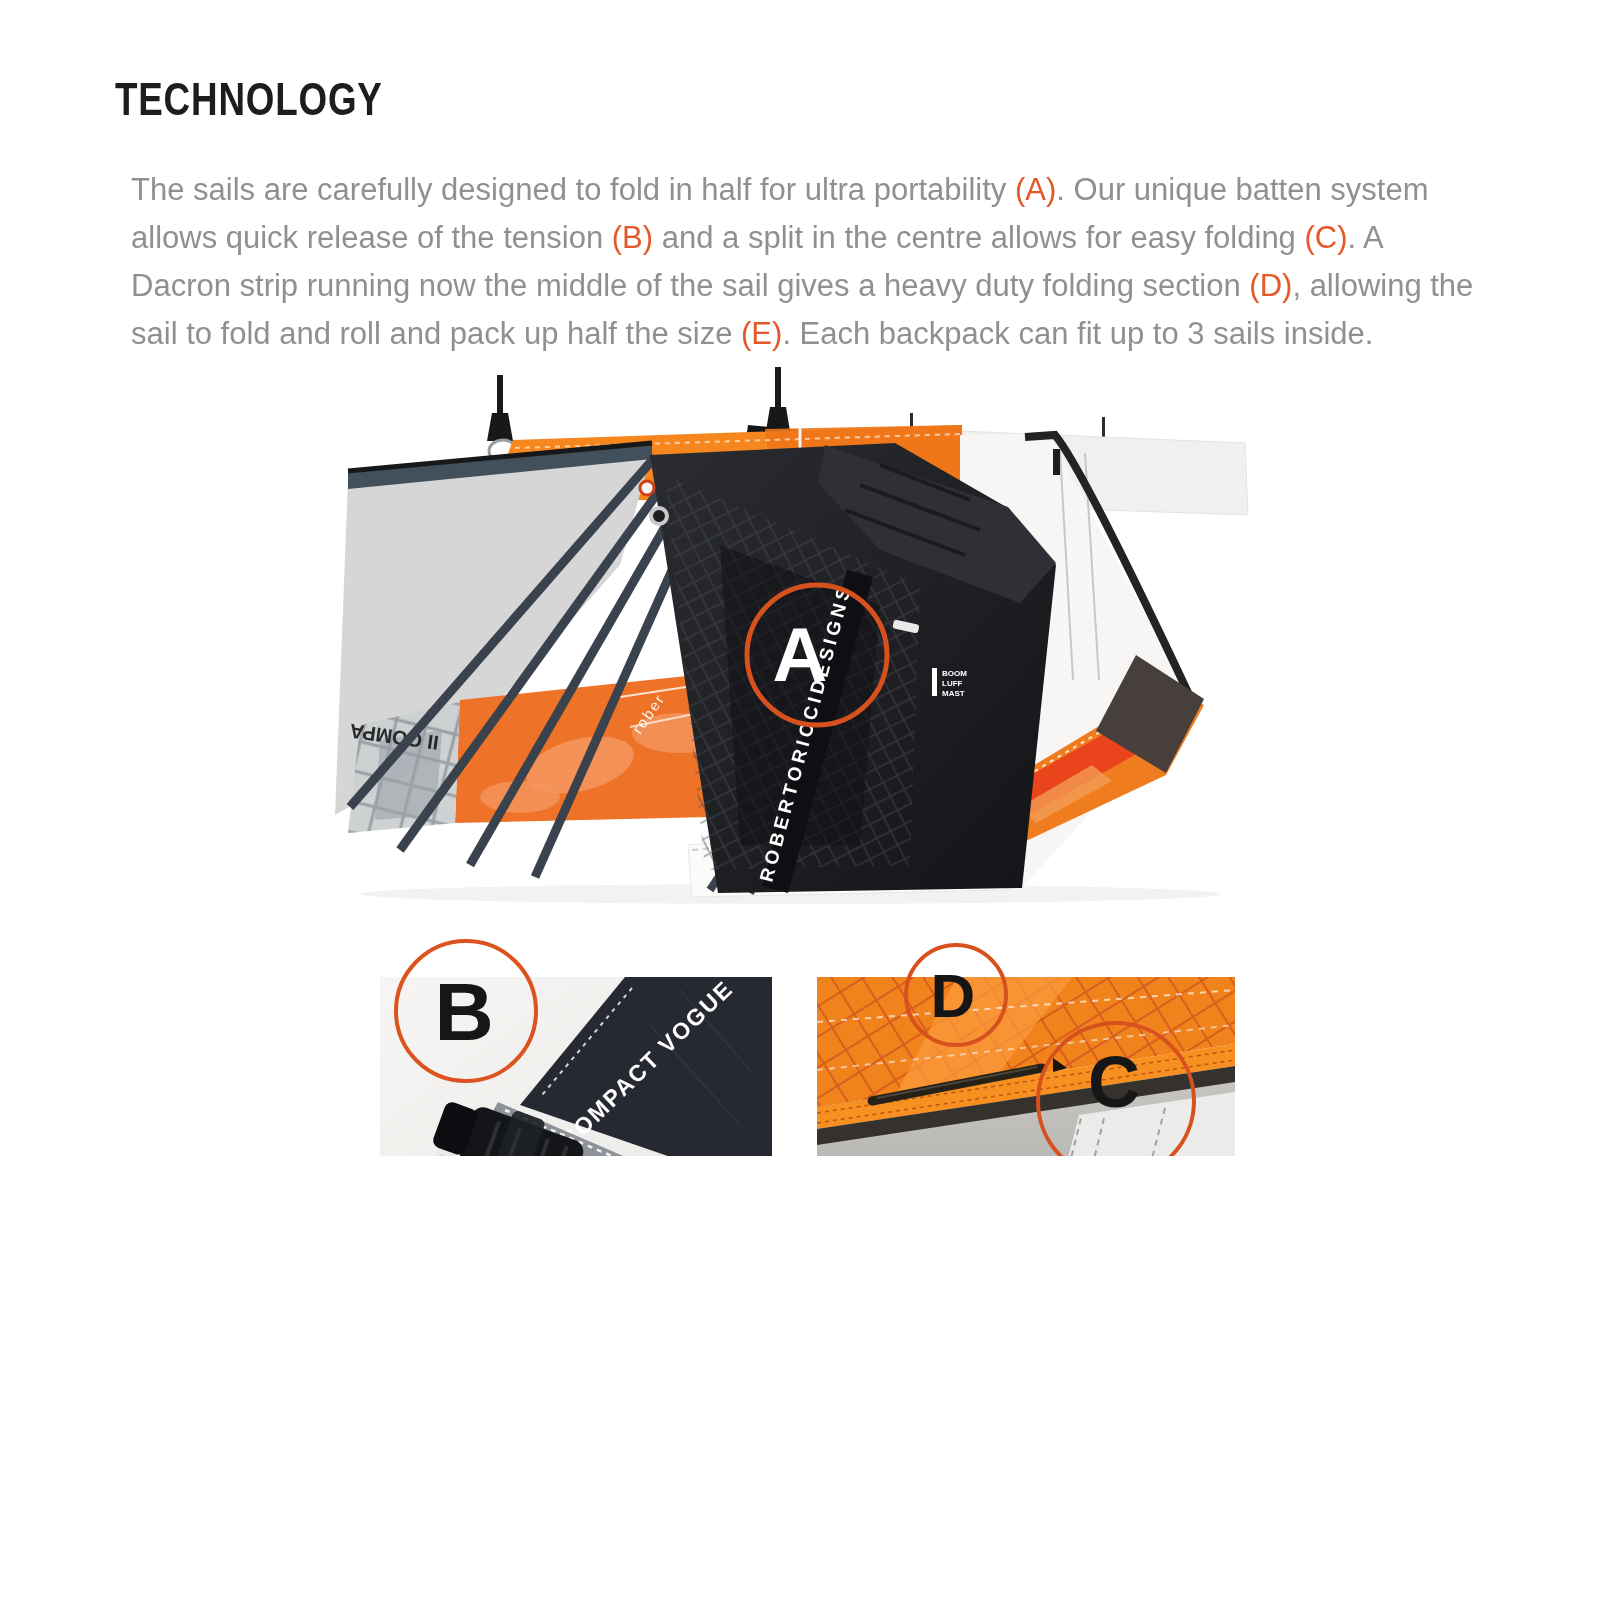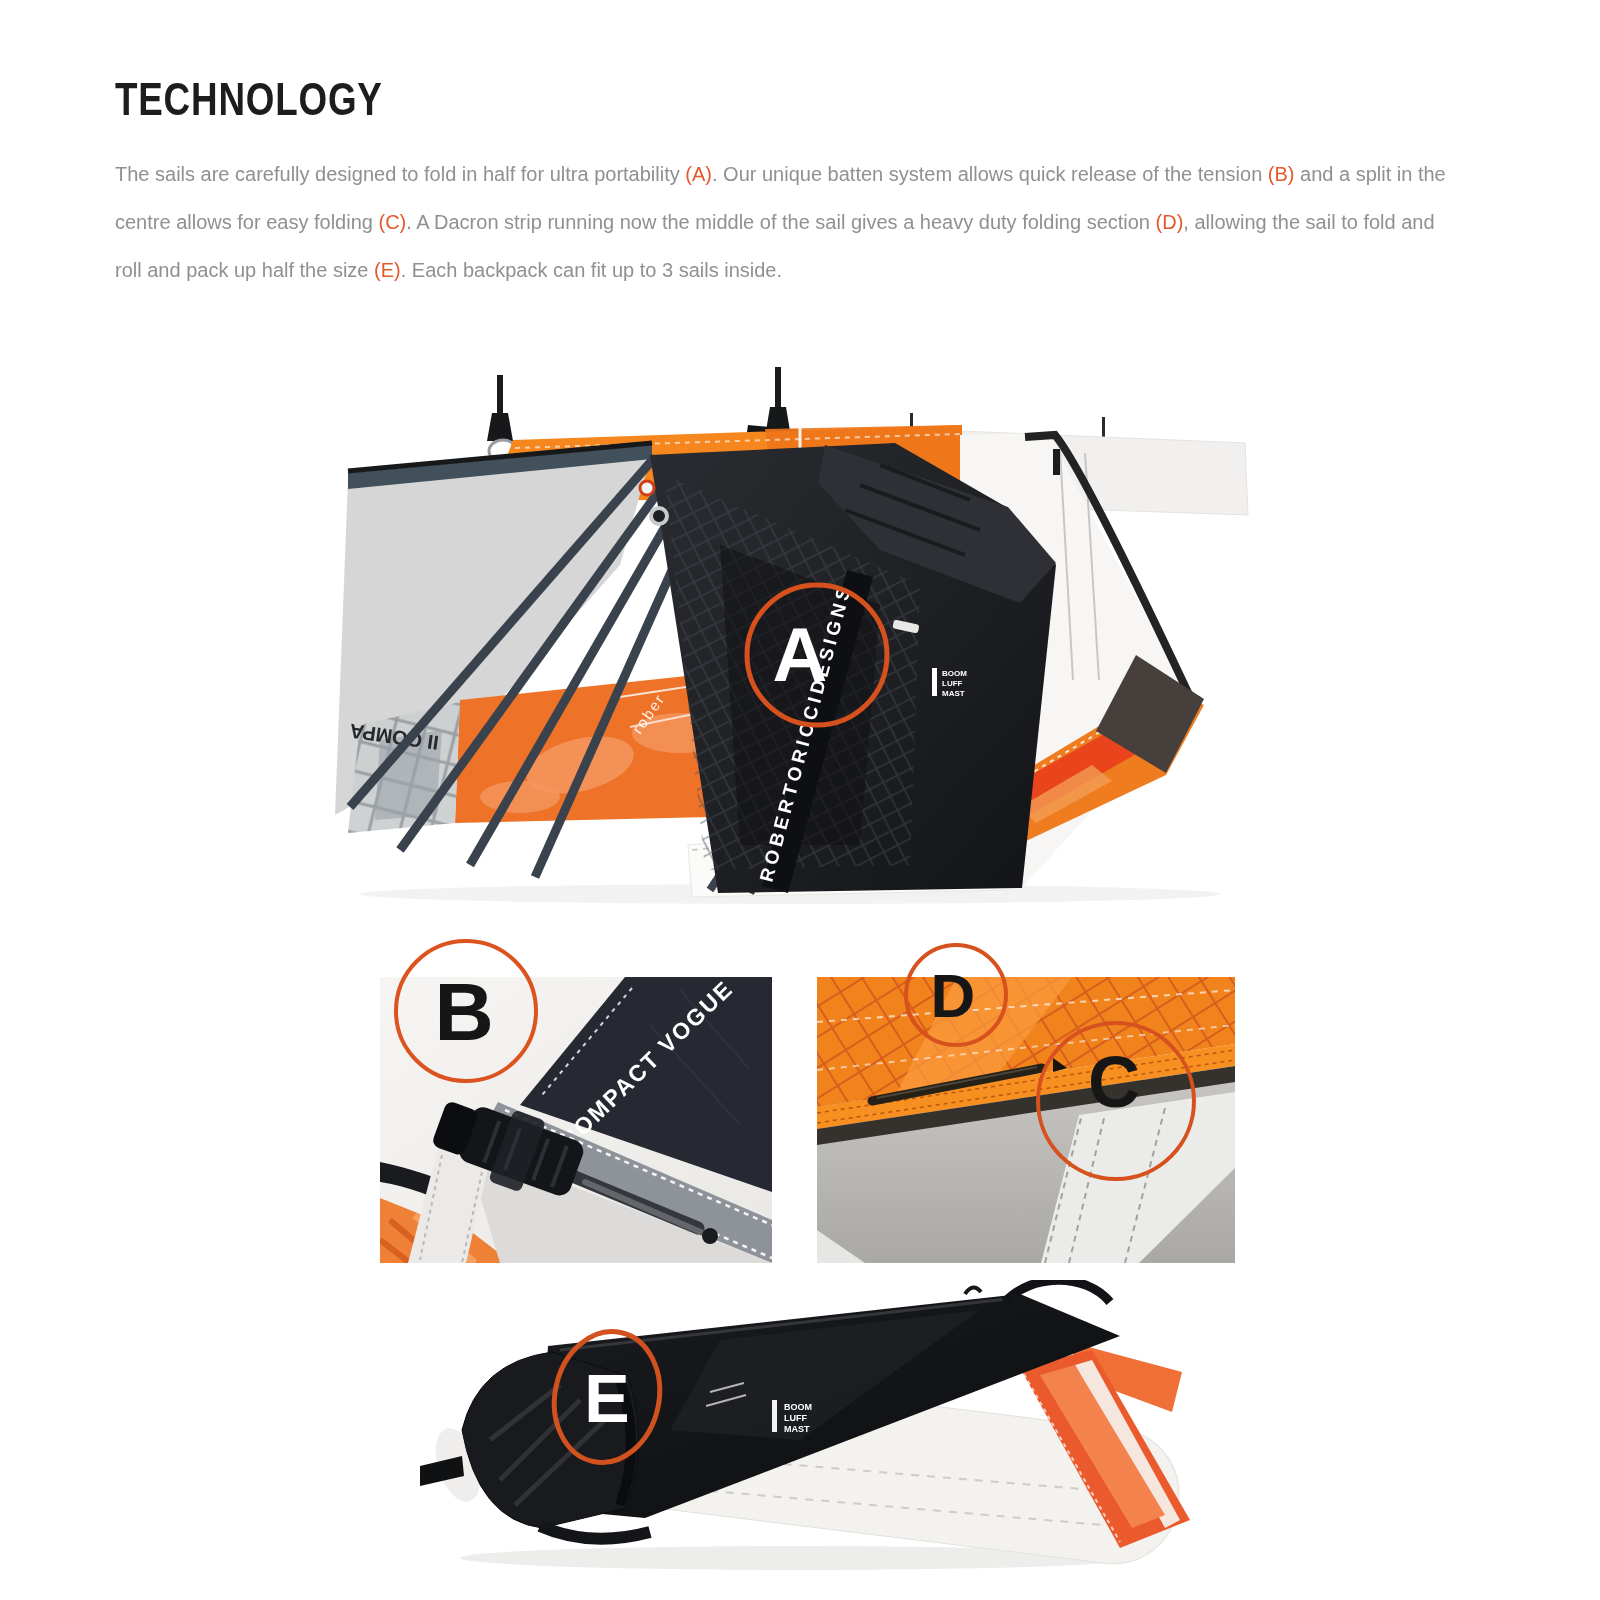--- a/index.html
+++ b/index.html
@@ -1,21 +1,21 @@
 <!DOCTYPE html>
 <html><head>
 <meta charset="utf-8">
 <style>
   html,body{margin:0;padding:0;background:#ffffff;}
-  .page{position:relative;width:1600px;height:1600px;background:#ffffff;overflow:hidden;
+  .page{position:relative;width:1600px;height:1156px;background:#ffffff;overflow:hidden;
         font-family:"Liberation Sans",sans-serif;}
   .heading{position:absolute;left:115px;top:72px;margin:0;font-size:46px;font-weight:700;
            color:#1d1d1b;letter-spacing:1px;transform:scaleX(.8);transform-origin:left center;
            white-space:nowrap;}
-  .intro{position:absolute;left:115px;top:150px;width:1345px;margin:0;font-size:20px;
+  .intro{position:absolute;left:115px;top:150px;width:1345px;margin:16px;font-size:31px;
          line-height:48px;color:#8f9092;font-weight:400;}
   .intro .hl{color:#e4582a;}
   figure{margin:0;padding:0;position:absolute;}
   .fig-main{left:320px;top:345px;width:930px;height:565px;}
   .fig-b{left:380px;top:930px;width:392px;height:333px;}
   .fig-dc{left:817px;top:930px;width:418px;height:333px;}
   .fig-e{left:420px;top:1280px;width:780px;height:300px;}
   svg{display:block;}
   .callout-letter{font-family:"Liberation Sans",sans-serif;font-weight:700;}
 </style>

